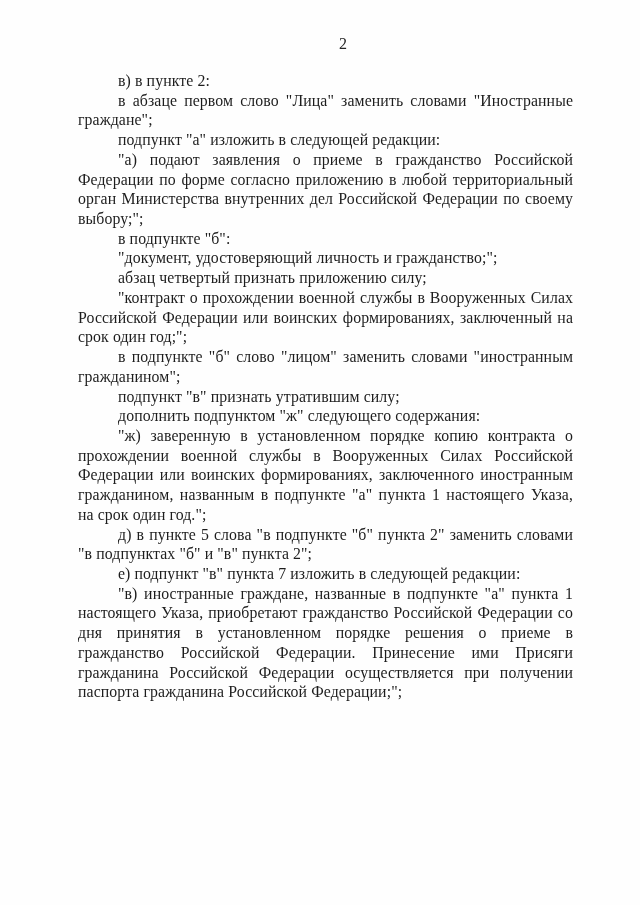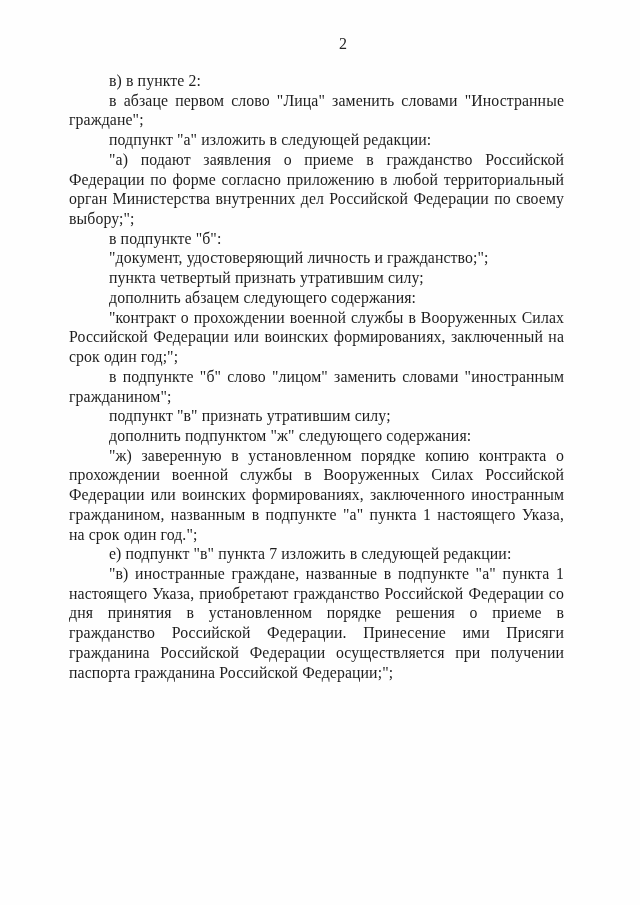--- a/index.html
+++ b/index.html
@@ -22,21 +22,21 @@
     left: 23px;
     width: 640px;
     text-align: center;
     font-size: 16px;
     line-height: 18px;
     color: #262626;
   }
   .content {
     position: absolute;
     top: 71px;
-    left: 69px;
+    left: 78px;
     width: 495px;
     text-align: justify;
     font-size: 15.8px;
     line-height: 19.72px;
     letter-spacing: 0.1px;
   }
   .content p {
     margin: 0;
     padding: 0;
     text-indent: 40px;
@@ -48,23 +48,23 @@
 <div class="page">
   <div class="page-number">2</div>
 
   <div class="content">
     <p>в) в пункте 2:</p>
     <p>в абзаце первом слово "Лица" заменить словами "Иностранные граждане";</p>
     <p>подпункт "а" изложить в следующей редакции:</p>
     <p>"а) подают заявления о приеме в гражданство Российской Федерации по форме согласно приложению в любой территориальный орган Министерства внутренних дел Российской Федерации по своему выбору;";</p>
     <p>в подпункте "б":</p>
     <p>"документ, удостоверяющий личность и гражданство;";</p>
-    <p>пункта четвертый признать утратившим силу;</p>
-    <p>дополнить абзацем следующего содержания:</p>
+    <p>абзац четвертый признать приложению силу;</p>
     <p>"контракт о прохождении военной службы в Вооруженных Силах Российской Федерации или воинских формированиях, заключенный на срок один год;";</p>
     <p>в подпункте "б" слово "лицом" заменить словами "иностранным гражданином";</p>
     <p>подпункт "в" признать утратившим силу;</p>
     <p>дополнить подпунктом "ж" следующего содержания:</p>
     <p>"ж) заверенную в установленном порядке копию контракта о прохождении военной службы в Вооруженных Силах Российской Федерации или воинских формированиях, заключенного иностранным гражданином, названным в подпункте "а" пункта 1 настоящего Указа, на срок один год.";</p>
+    <p>д) в пункте 5 слова "в подпункте "б" пункта 2" заменить словами "в подпунктах "б" и "в" пункта 2";</p>
     <p>е) подпункт "в" пункта 7 изложить в следующей редакции:</p>
     <p>"в) иностранные граждане, названные в подпункте "а" пункта 1 настоящего Указа, приобретают гражданство Российской Федерации со дня принятия в установленном порядке решения о приеме в гражданство Российской Федерации. Принесение ими Присяги гражданина Российской Федерации осуществляется при получении паспорта гражданина Российской Федерации;";</p>
   </div>
 </div>
 
 </body></html>

